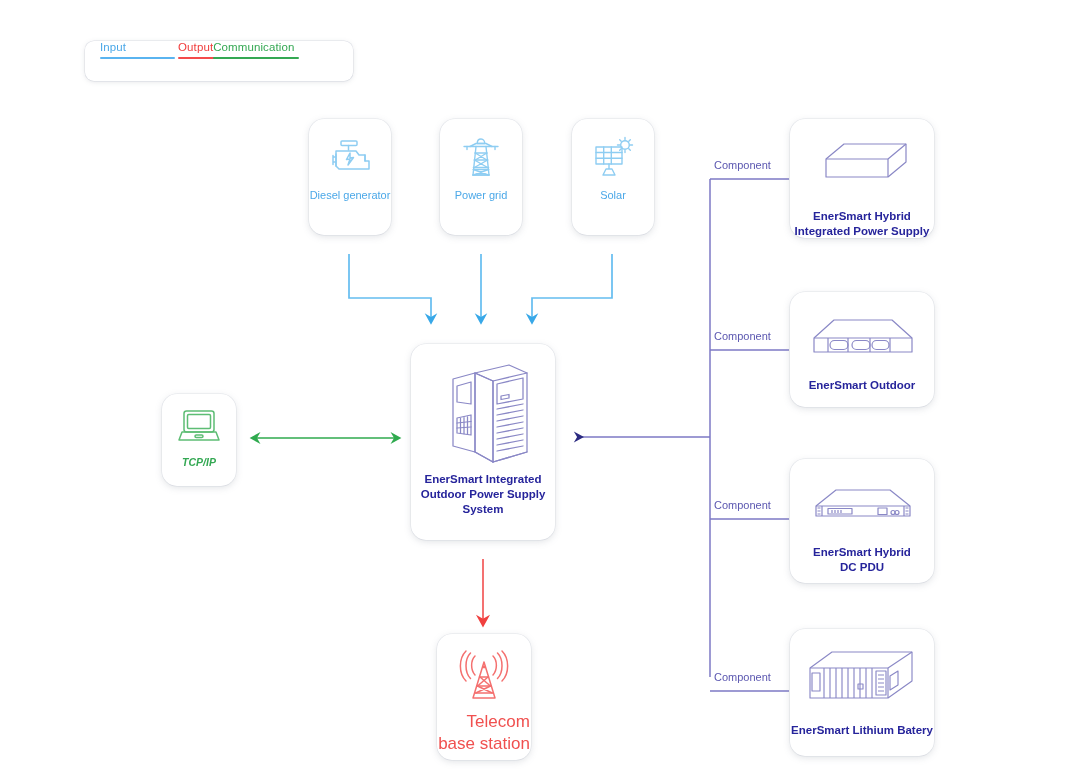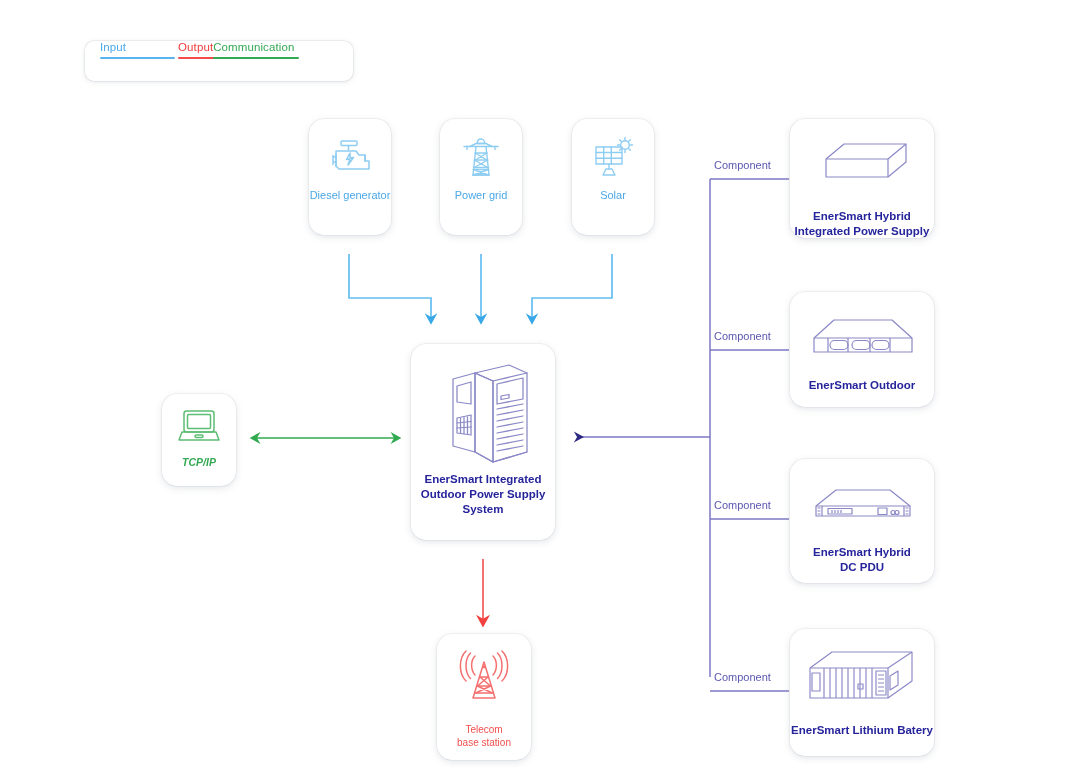--- a/index.html
+++ b/index.html
@@ -121,23 +121,24 @@
   }
 
   
   .node-tel {
     left: 437px; top: 634px;
     width: 94px; height: 126px;
     padding-top: 14px;
   }
   .node-tel .lbl {
     color: #f0504f;
-    font-size: 10px;
-    margin-top: 17px;
+    font-size: 17px;
+    margin-top: 5px;
     line-height: 1.3;
+    text-align: right;
   }
 
   
   .node-cmp {
     left: 790px;
     width: 144px;
     padding-top: 14px;
     gap: 12px;
   }
   .node-cmp .lbl {

